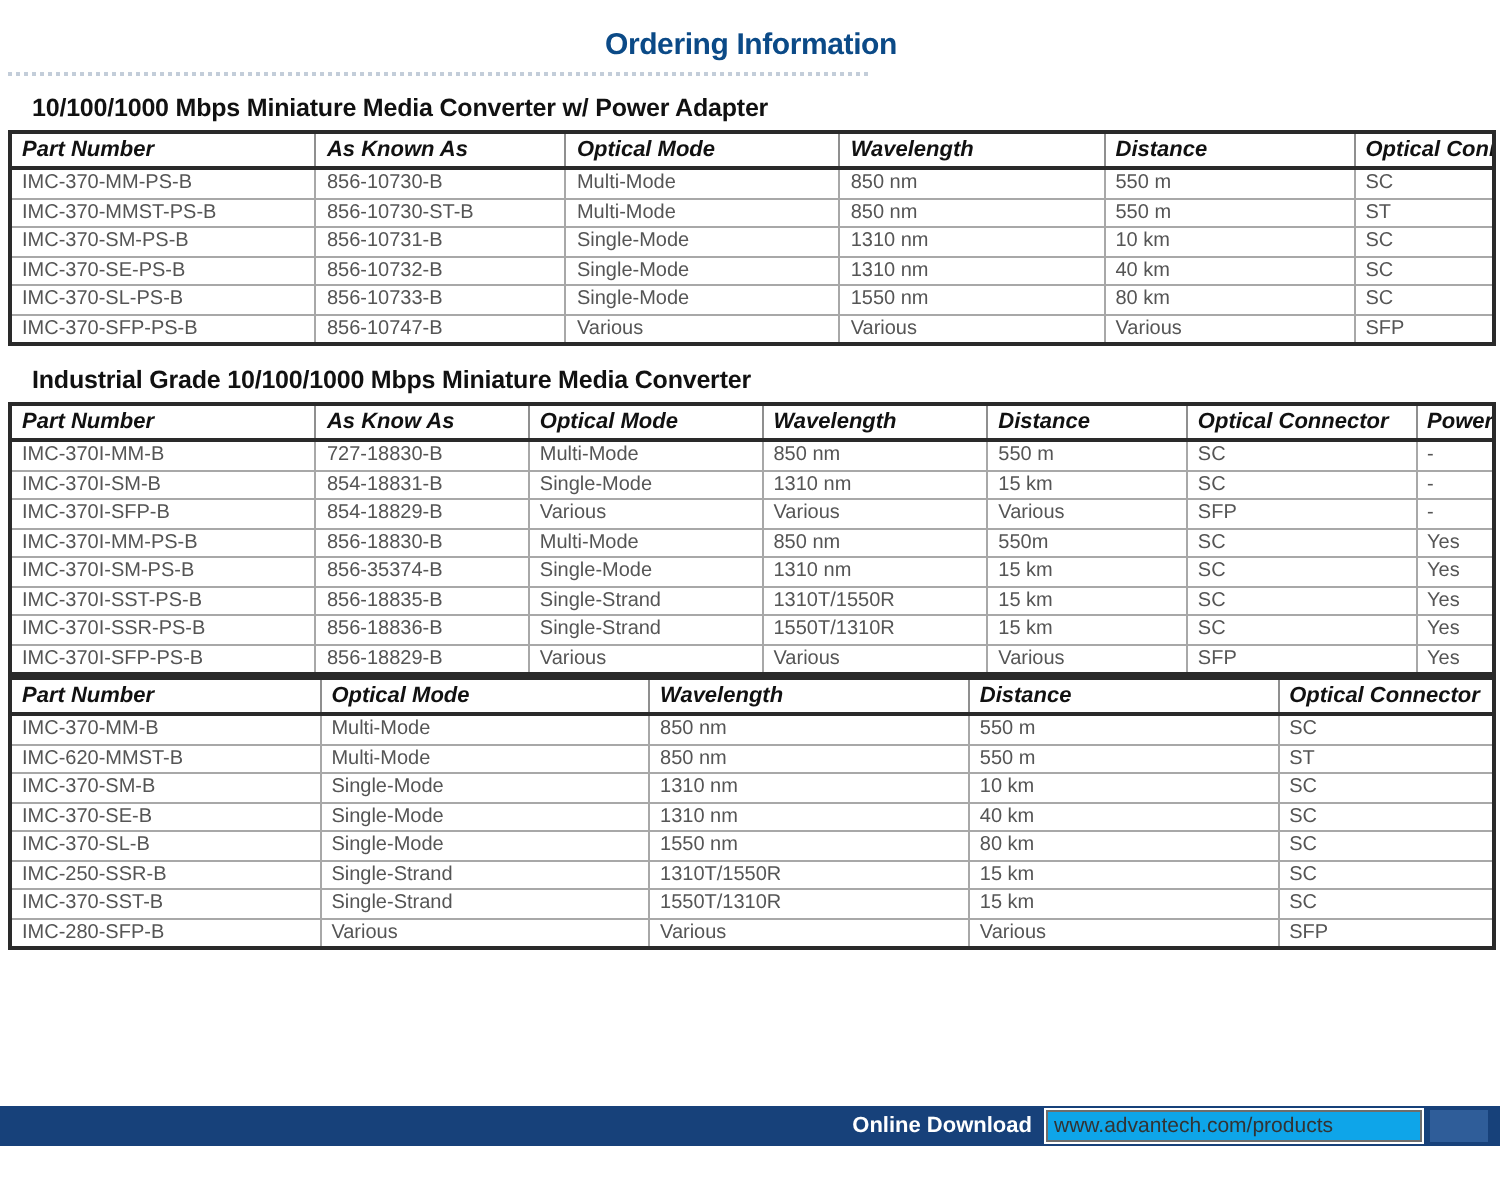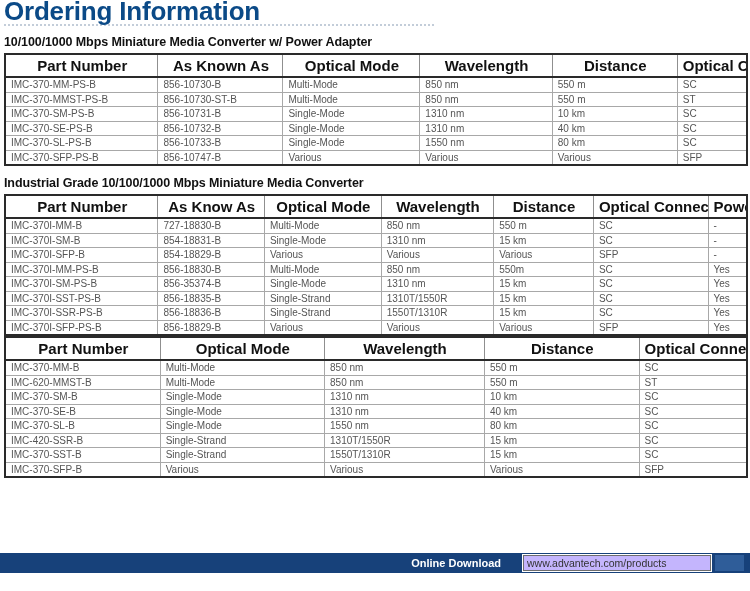--- a/index.html
+++ b/index.html
@@ -5,48 +5,49 @@
   html,body{margin:0;padding:0;background:#fff;}
   body{
     width:750px;height:591px;
     font-family:"Liberation Sans","DejaVu Sans",sans-serif;
     color:#000;overflow:hidden;position:relative;
   }
   .page{padding:1px 3px 0 4px;}
 
   
   h1.page-title{
-    margin:0;padding:0 0 3px 0;
-    font-size:26px;line-height:20px;font-weight:bold;
+    margin:0;padding:12px 0 3px 0;
+    font-size:15px;line-height:20px;font-weight:bold;
     color:var(--title-blue,#0b4a87);
     letter-spacing:-0.2px;
+    text-align:center;
   }
   .title-rule{width:430px;border-top:2px dotted #c3cdd9;height:0;margin:0 0 10px 0;}
 
   
   h2.section-title{
-    margin:11px 0 4px 0;
+    margin:11px 0 4px 12px;
     font-size:12.5px;line-height:13px;font-weight:bold;color:#111;
     letter-spacing:-0.1px;
   }
   h2.section-title.first{margin-top:0;}
 
   
   table.data-table{
     width:744px;border-collapse:collapse;table-layout:fixed;
     border:2px solid #2a2a2a;
     font-size:10px;
   }
   table.data-table th{
-    text-align:center;font-weight:bold;color:#111;
-    font-size:15px;
+    text-align:left;font-weight:bold;color:#111;
+    font-size:11px;
     padding:2px 4px 2px 5px;
     border-bottom:2px solid #2a2a2a;
     border-right:1px solid #8f8f8f;
-    height:11px;white-space:nowrap;overflow:hidden;
+    height:11px;white-space:nowrap;overflow:hidden;font-style:italic;
   }
   table.data-table td{
     color:#555;
     padding:1px 4px 1px 5px;
     border-bottom:1px solid #a8a8a8;
     border-right:1px solid #a8a8a8;
     height:11.5px;white-space:nowrap;overflow:hidden;
   }
   table.data-table th:last-child,table.data-table td:last-child{border-right:none;}
   table.data-table tr:last-child td{border-bottom:none;}
@@ -61,24 +62,24 @@
   #t2 th:nth-child(1){width:19.5%}#t2 th:nth-child(2){width:20.8%}
   #t2 th:nth-child(3){width:20.2%}#t2 th:nth-child(4){width:19.5%}
 
   
   .footer-bar{
     position:absolute;left:0;right:0;top:553px;height:20px;
     background:var(--bar-blue,#17417a);
     display:flex;align-items:center;justify-content:flex-end;
   }
   .footer-label{
-    color:#fff;font-weight:bold;font-size:11px;margin-right:22px;white-space:nowrap;
+    color:#fff;font-weight:bold;font-size:11px;margin-right:7px;white-space:nowrap;
   }
   .footer-urlbox{
-    width:180px;height:14px;background:#c4b5fd;
+    width:180px;height:14px;background:#0ea5e9;
     border:1px solid #6d6d6d;outline:1px solid #fff;
     display:flex;align-items:center;
     padding:0 3px;font-size:10.5px;color:#333;
   }
   .footer-accent{
     width:29px;height:16px;background:var(--accent-blue,#2f5d99);
     margin-left:4px;margin-right:6px;
   }
 </style>
 </head>
@@ -287,35 +288,35 @@
             <td>SC</td>
           </tr>
           <tr>
             <td>IMC-370-SL-B</td>
             <td>Single-Mode</td>
             <td>1550 nm</td>
             <td>80 km</td>
             <td>SC</td>
           </tr>
           <tr>
-            <td>IMC-420-SSR-B</td>
+            <td>IMC-250-SSR-B</td>
             <td>Single-Strand</td>
             <td>1310T/1550R</td>
             <td>15 km</td>
             <td>SC</td>
           </tr>
           <tr>
             <td>IMC-370-SST-B</td>
             <td>Single-Strand</td>
             <td>1550T/1310R</td>
             <td>15 km</td>
             <td>SC</td>
           </tr>
           <tr>
-            <td>IMC-370-SFP-B</td>
+            <td>IMC-280-SFP-B</td>
             <td>Various</td>
             <td>Various</td>
             <td>Various</td>
             <td>SFP</td>
           </tr>
         </tbody>
       </table>
   </section>
 
 </div>

